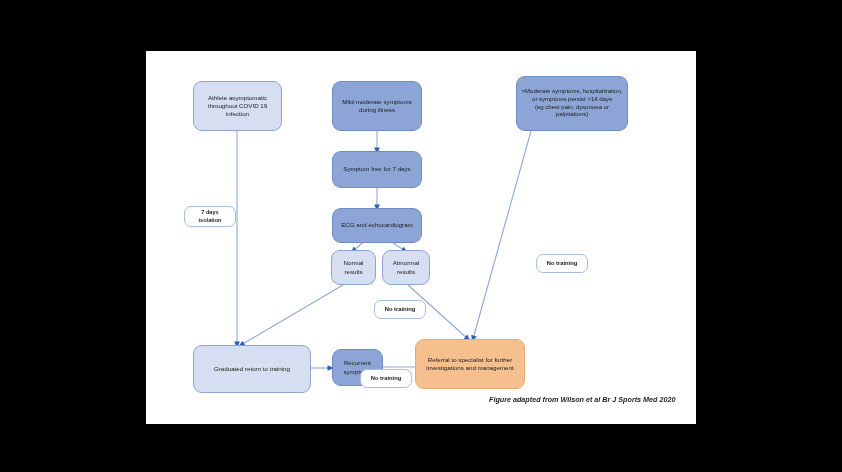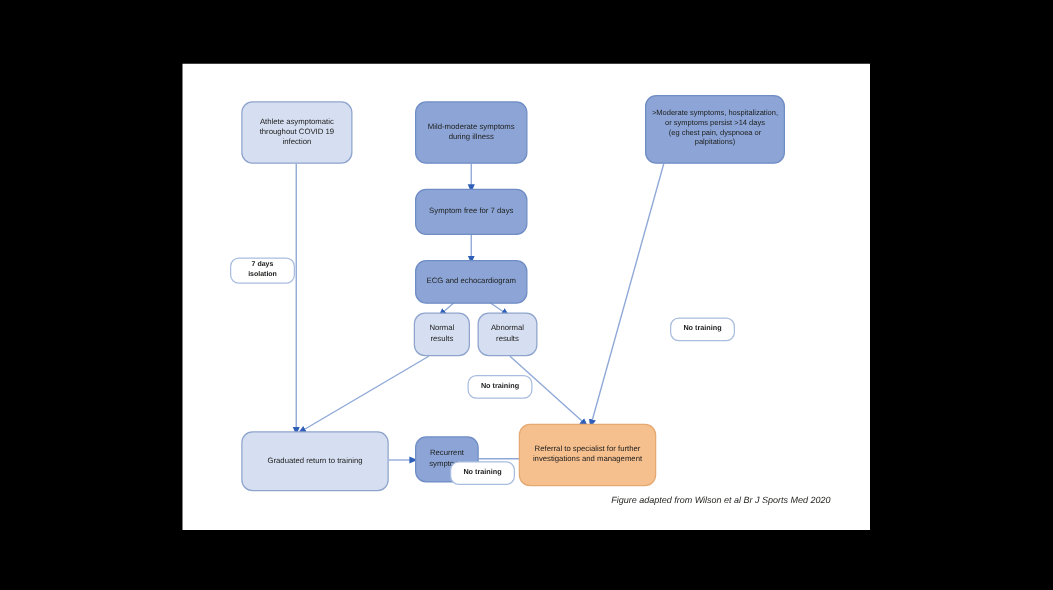--- a/index.html
+++ b/index.html
@@ -62,21 +62,21 @@
   .n-plain {
     background: #ffffff;
     border: 1px solid #a9bddf;
     border-radius: 7px;
     font-weight: bold;
     color: #1b1b1a;
   }
   .caption {
     position: absolute;
     font-style: italic;
-    font-weight: normal;
+    font-weight: bold;
     color: #262523;
     white-space: nowrap;
   }
 </style>
 </head>
 <body>
 
 <div id="root">
   <div id="canvas">
 

